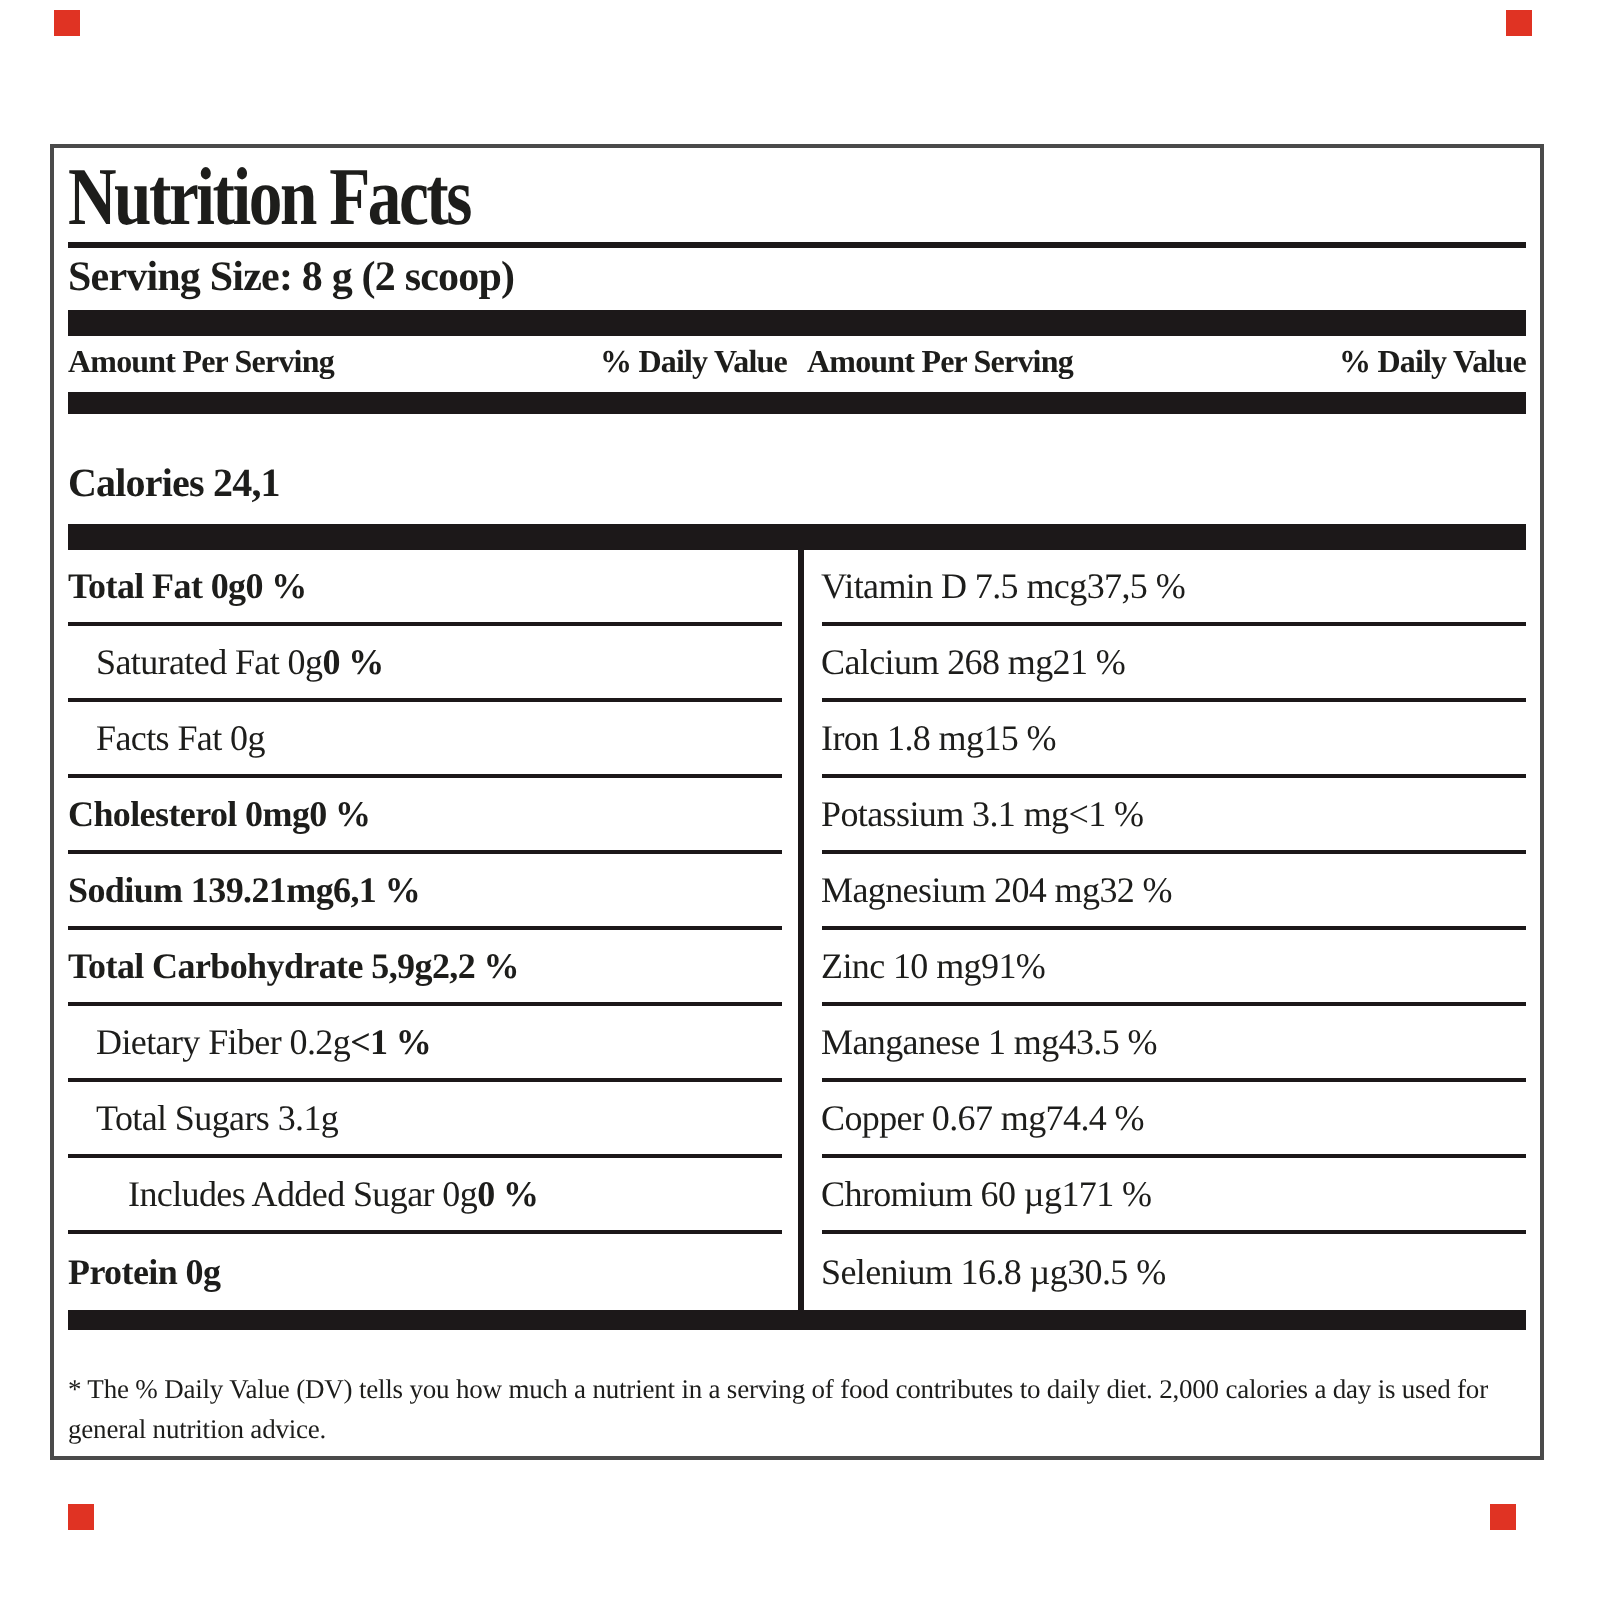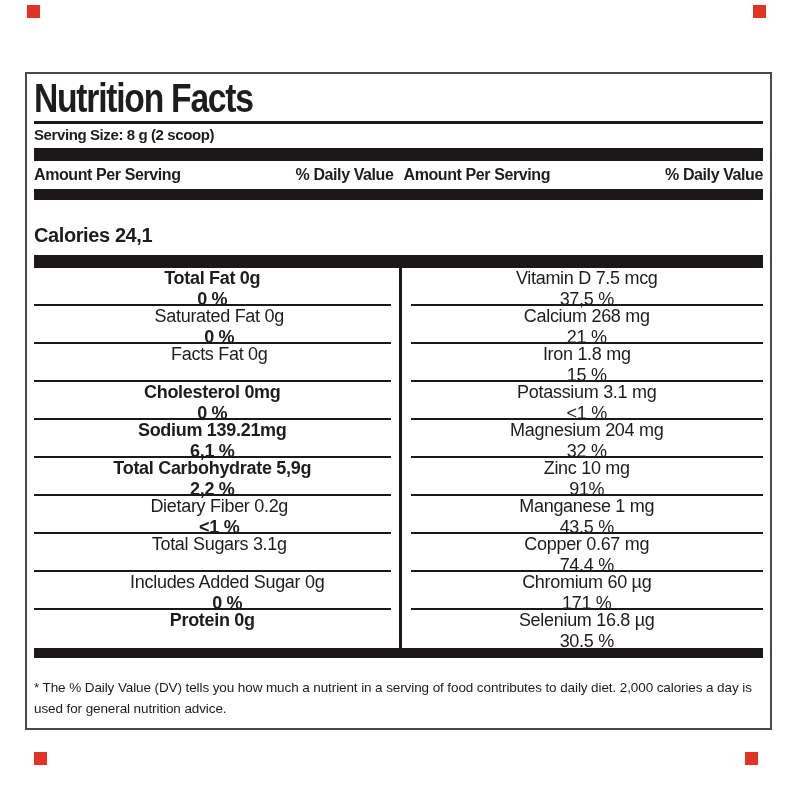--- a/index.html
+++ b/index.html
@@ -1,50 +1,50 @@
 <!DOCTYPE html>
 <html style="--ink: #1d1d1b; --bar: #1c1819; --border: #4a4a4a; --marker: #e03323;"><head>
 <meta charset="utf-8">
 <style>
   :root{
     --ink:#1d1d1b; --bar:#1c1819; --border:#4a4a4a; --marker:#e03323;
   }
   *{margin:0;padding:0;box-sizing:border-box;}
   html,body{background:#ffffff;}
   body{font-family:"Liberation Sans","DejaVu Sans",sans-serif;color:var(--ink);}
-  .page{position:relative;width:800px;height:800px;background:#ffffff;overflow:hidden;}
+  .page{position:relative;width:800px;height:800px;background:#ffffff;overflow:hidden;font-family:Liberation Serif, serif;}
   .marker{position:absolute;width:13px;height:13px;background:var(--marker);}
   .marker.tl{left:27px;top:5px;}
   .marker.tr{left:753px;top:5px;}
   .marker.bl{left:34px;top:752px;}
   .marker.br{left:745px;top:752px;}
   .label{
     position:absolute;left:25px;top:72px;width:747px;height:658px;
     border:2px solid var(--border);padding:0 7px;background:#fff;
   }
   .title{
     font-size:41px;font-weight:700;letter-spacing:-1.5px;line-height:1.0;
     padding-top:4px;transform:scaleX(.82);transform-origin:left center;white-space:nowrap;
   }
   .title-underline{height:3px;background:var(--bar);margin-top:2px;}
   .serving-line{font-size:17px;letter-spacing:-.3px;padding-top:2px;line-height:1.15;}
-  .serving-size{font-size:15px;font-weight:700;letter-spacing:-.4px;padding:2px 0 5px;line-height:1.15;}
+  .serving-size{font-size:21px;font-weight:700;letter-spacing:-.4px;padding:2px 0 5px;line-height:1.15;}
   .rule{background:var(--bar);width:100%;}
   .rule.h13{height:13px;} .rule.h11{height:11px;} .rule.h10{height:10px;}
   .hdr-row{display:flex;height:28px;align-items:center;}
   .hdr-half{flex:1;display:flex;justify-content:space-between;align-items:flex-end;
     font-weight:700;font-size:16px;letter-spacing:-.4px;}
   .hdr-half.right{padding-left:10px;}
   .calories{font-size:20px;font-weight:700;letter-spacing:-.4px;padding:24px 0 8px;}
   .body{display:grid;grid-template-columns:1fr 1fr;height:380px;}
   .col{display:flex;flex-direction:column;}
   .col-left{padding-right:8px;}
   .col-right{border-left:3px solid var(--bar);padding-left:9px;}
-  .nrow{height:38px;display:flex;justify-content:space-between;align-items:center;
-    border-bottom:2px solid var(--bar);font-size:18px;letter-spacing:-.3px;flex-direction:column;}
+  .nrow{height:38px;display:flex;justify-content:flex-start;align-items:center;
+    border-bottom:2px solid var(--bar);font-size:18px;letter-spacing:-.3px;}
   .nrow.last{border-bottom:none;}
   .nrow.ind1{padding-left:14px;}
   .nrow.ind2{padding-left:30px;}
   .nrow.b .nlabel{font-weight:700;}
   .col-left .nvalue{font-weight:700;}
   .col-right .nvalue{font-weight:400;}
   .footnote{font-size:13.5px;line-height:1.5;letter-spacing:-.1px;padding-top:20px;}
 </style>
 </head>
 <body>

